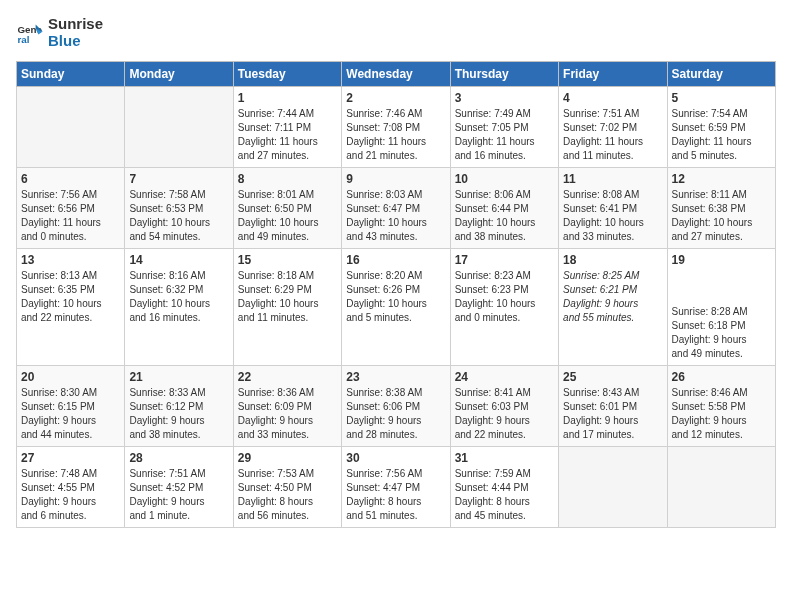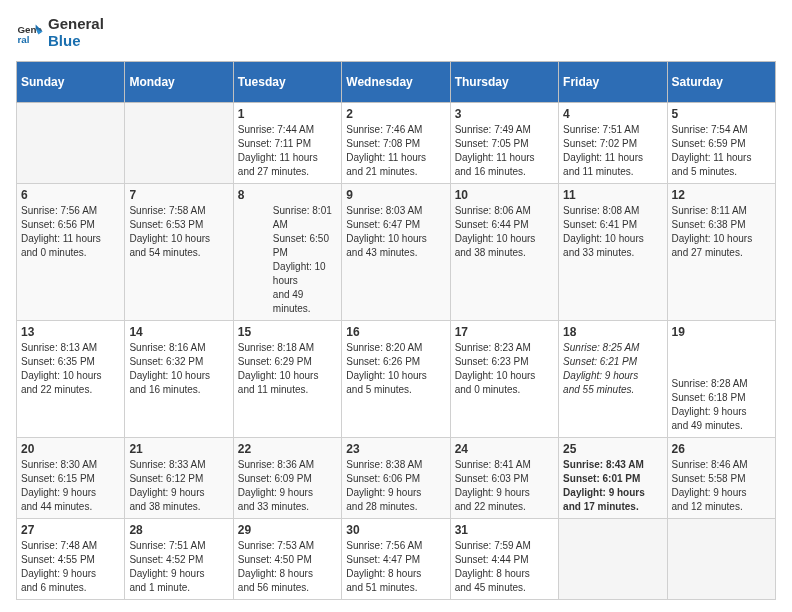--- a/index.html
+++ b/index.html
@@ -39,21 +39,21 @@
     }
     table {
       width: 100%;
       border-collapse: collapse;
       table-layout: fixed;
     }
     th {
       background-color: #2d6db5;
       color: #fff;
       font-size: 12px;
-      padding: 13px 4px;
+      padding: 5px 4px;
       text-align: left;
       border: 1px solid #c0c0c0;
     }
     td {
       border: 1px solid #d0d0d0;
       vertical-align: top;
       padding: 4px;
       font-size: 10.5px;
       color: #333;
       height: 80px;
@@ -82,21 +82,21 @@
 
 <div class="header">
   <div class="logo">
     <svg class="logo-icon" viewBox="0 0 40 40">
       <text x="2" y="20" font-size="14" font-weight="bold" fill="#333">Gene</text>
       <text x="2" y="34" font-size="14" font-weight="bold" fill="#1a6faf">ral</text>
       <polygon points="28,8 38,18 28,14" fill="#1a6faf"></polygon>
       <polygon points="28,14 38,18 32,22" fill="#2d8fd4"></polygon>
     </svg>
     <div>
-      <div style="font-size:15px;font-weight:bold;color:#333;line-height:1.1;">General</div>
+      <div style="font-size:15px;font-weight:bold;color:#333;line-height:1.1;">Sunrise</div>
       <div style="font-size:15px;font-weight:bold;color:#1a6faf;line-height:1.1;">Blue</div>
     </div>
   </div>
   <div class="title-area">
     <div class="month-title"></div>
     <div class="location"></div>
   </div>
 </div>
 
 <table>
@@ -161,21 +161,21 @@
         </td>
         <td>
           <span class="day-num">7</span>
           <div class="day-info" style="white-space: pre-line;">Sunrise: 7:58 AM
 Sunset: 6:53 PM
 Daylight: 10 hours
 and 54 minutes.</div>
         </td>
         <td>
           <span class="day-num">8</span>
-          <div class="day-info" style="white-space: pre-line; margin-left: 35px;">Sunrise: 8:01 AM
+          <div class="day-info" style="white-space: pre-line;">Sunrise: 8:01 AM
 Sunset: 6:50 PM
 Daylight: 10 hours
 and 49 minutes.</div>
         </td>
         <td>
           <span class="day-num">9</span>
           <div class="day-info" style="white-space: pre-line;">Sunrise: 8:03 AM
 Sunset: 6:47 PM
 Daylight: 10 hours
 and 43 minutes.</div>
@@ -284,21 +284,21 @@
         </td>
         <td>
           <span class="day-num">24</span>
           <div class="day-info" style="white-space: pre-line;">Sunrise: 8:41 AM
 Sunset: 6:03 PM
 Daylight: 9 hours
 and 22 minutes.</div>
         </td>
         <td>
           <span class="day-num">25</span>
-          <div class="day-info" style="white-space: pre-line; font-weight: bold;">Sunrise: 8:43 AM
+          <div class="day-info" style="white-space: pre-line;">Sunrise: 8:43 AM
 Sunset: 6:01 PM
 Daylight: 9 hours
 and 17 minutes.</div>
         </td>
         <td>
           <span class="day-num">26</span>
           <div class="day-info" style="white-space: pre-line;">Sunrise: 8:46 AM
 Sunset: 5:58 PM
 Daylight: 9 hours
 and 12 minutes.</div>

